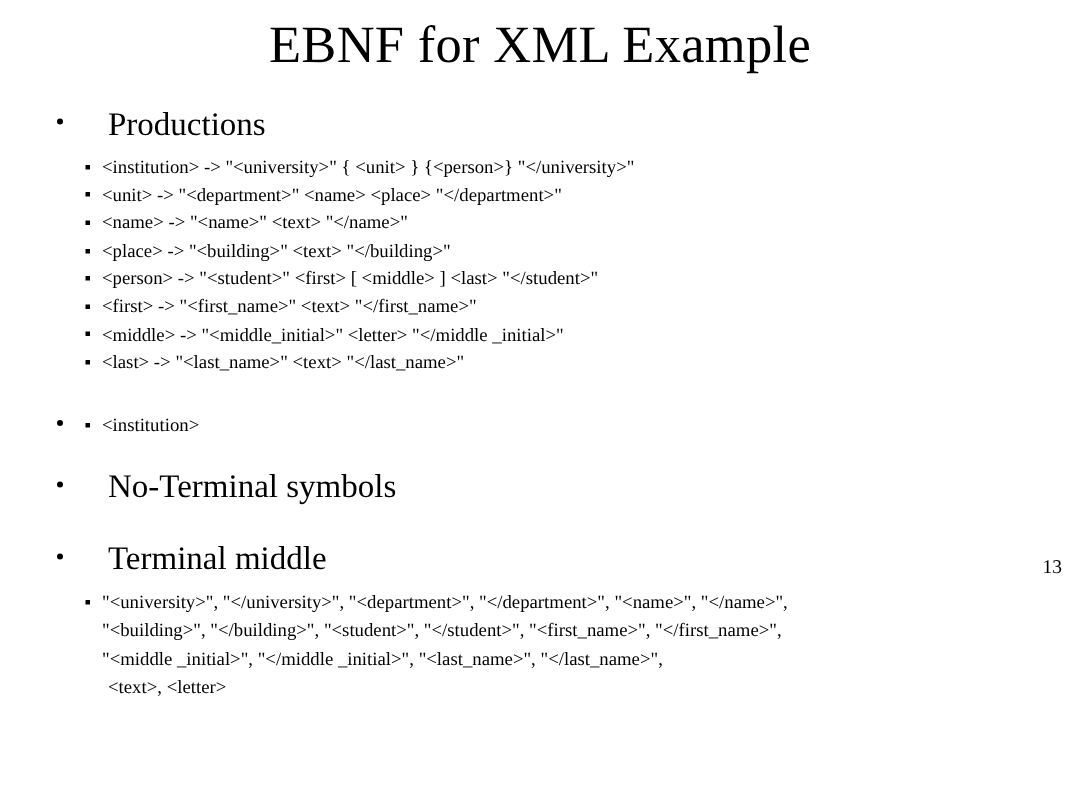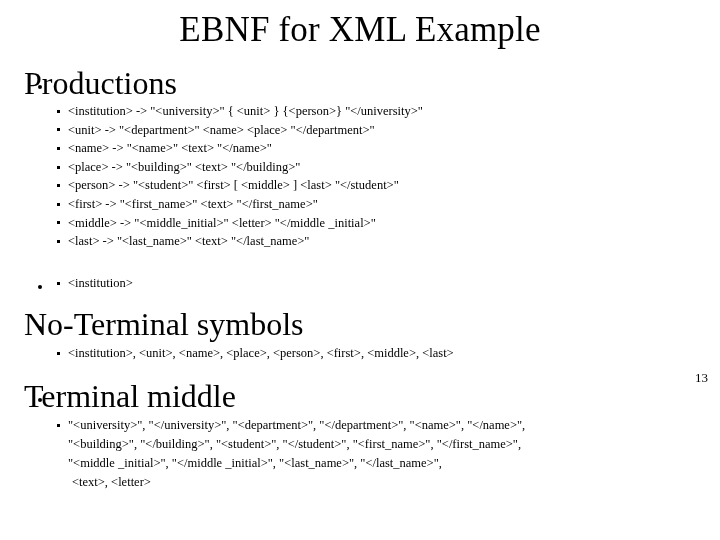--- a/index.html
+++ b/index.html
@@ -36,22 +36,22 @@
     position: absolute;
     top: 68px;
     left: 0;
     width: 720px;
   }
   .section {
     position: relative;
   }
   .section-heading {
     position: relative;
-    padding-left: 24px;
-    font-size: 32px;
+    padding-left: 72px;
+    font-size: 22px;
     line-height: 30px;
     white-space: nowrap;
   }
   .section-heading .dot-bullet {
     position: absolute;
     left: 38px;
     top: 0.52em;
     width: 4px;
     height: 4px;
     background: #000000;
@@ -165,26 +165,20 @@
           <span>&lt;institution&gt;</span>
         </li>
       </ul>
     </div>
 
     <div class="section section-nonterminal">
       <div class="section-heading">
         <span class="dot-bullet"></span>
         <span>No-Terminal symbols</span>
       </div>
-      <ul class="sub-list">
-        <li class="sub-item">
-          <span class="sq-bullet"></span>
-          <span>&lt;institution&gt;, &lt;unit&gt;, &lt;name&gt;, &lt;place&gt;, &lt;person&gt;, &lt;first&gt;, &lt;middle&gt;, &lt;last&gt;</span>
-        </li>
-      </ul>
     </div>
 
     <div class="section section-terminal">
       <div class="section-heading">
         <span class="dot-bullet"></span>
         <span>Terminal middle</span>
       </div>
       <ul class="sub-list">
         <li class="sub-item wrapped">
           <span class="sq-bullet"></span>

